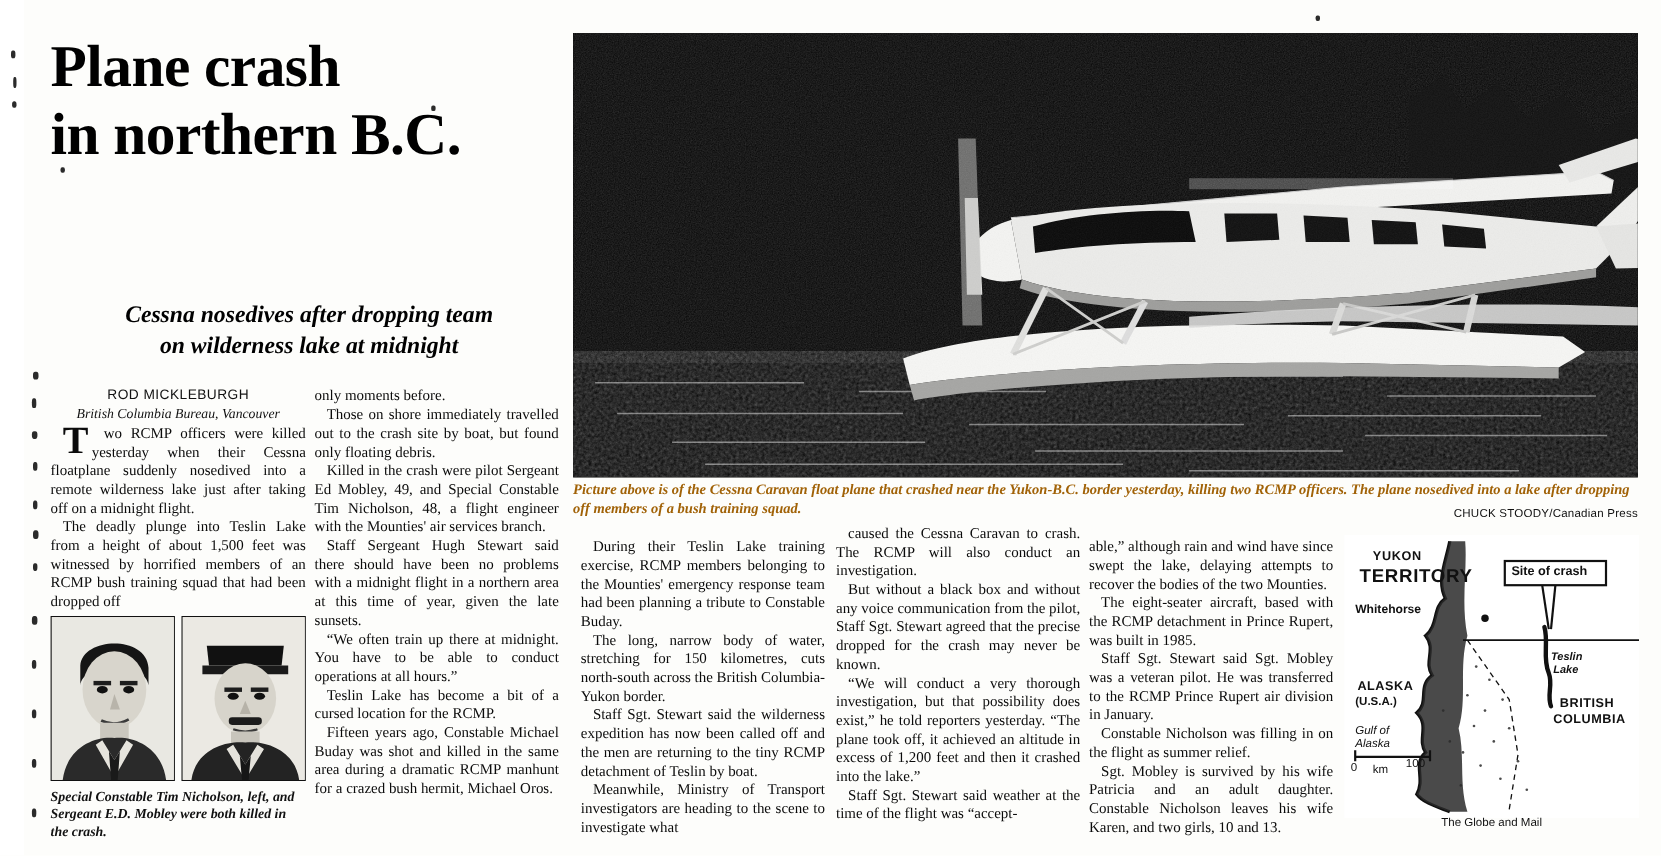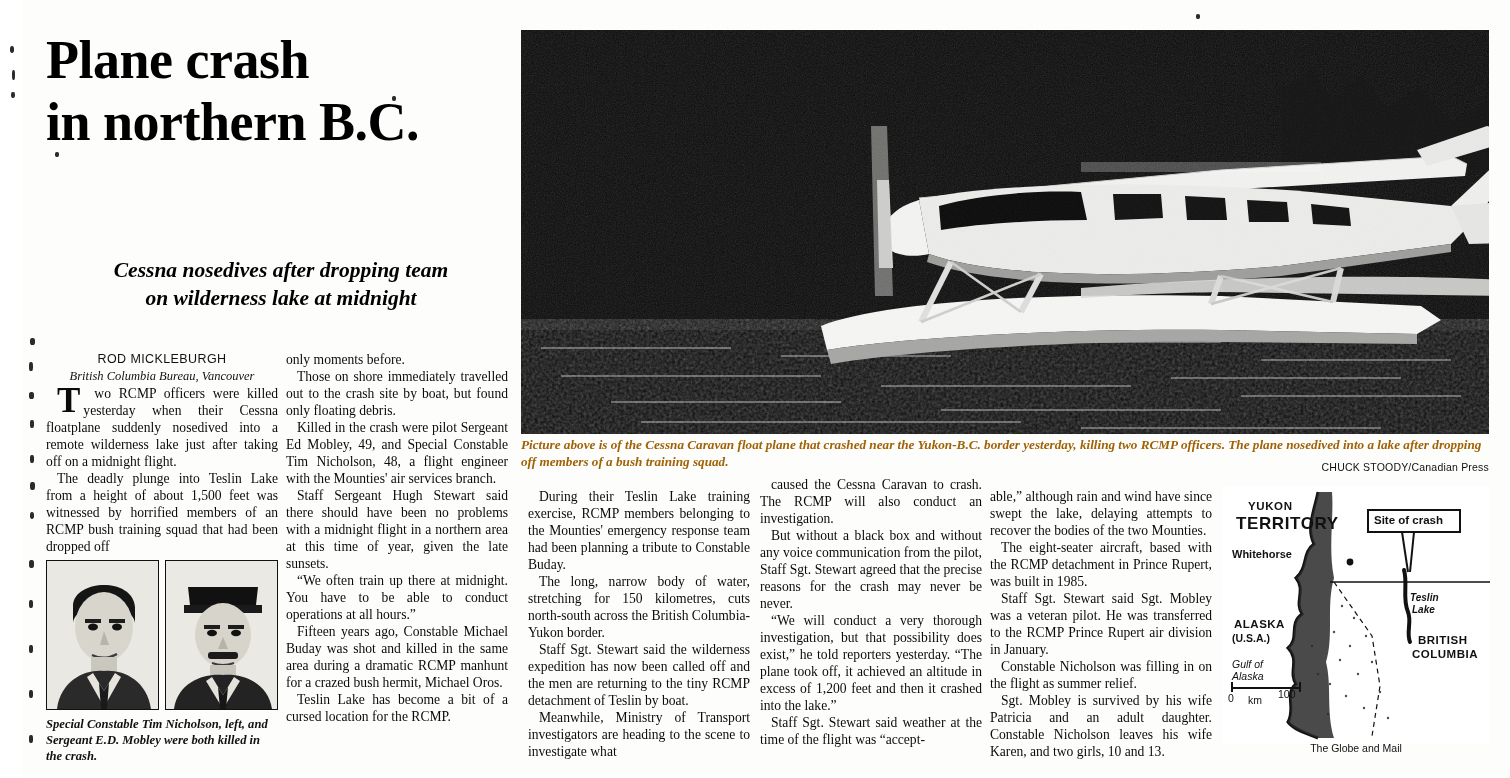--- a/index.html
+++ b/index.html
@@ -42,21 +42,21 @@
     font-size: 54px;
     line-height: 1.14;
     letter-spacing: -0.5px;
     color: #000;
   }
   .headline div { white-space: nowrap; }
 
   .deck {
     position: absolute;
     left: 46px;
-    top: 256px;
+    top: 272px;
     width: 470px;
     text-align: center;
     font-family: "Liberation Serif", serif;
     font-style: italic;
     font-weight: bold;
     font-size: 21.5px;
     line-height: 1.32;
     color: #000;
   }
 
@@ -249,34 +249,34 @@
     </p>
     <p>The deadly plunge into Teslin Lake from a height of about 1,500 feet was witnessed by horrified members of an RCMP bush training squad that had been dropped off</p>
   </div>
 
   <div class="col" id="col2">
     <p class="noindent">only moments before.</p>
     <p>Those on shore immediately travelled out to the crash site by boat, but found only floating debris.</p>
     <p>Killed in the crash were pilot Sergeant Ed Mobley, 49, and Special Constable Tim Nicholson, 48, a flight engineer with the Mounties' air services branch.</p>
     <p>Staff Sergeant Hugh Stewart said there should have been no problems with a midnight flight in a northern area at this time of year, given the late sunsets.</p>
     <p>“We often train up there at midnight. You have to be able to conduct operations at all hours.”</p>
+    <p>Teslin Lake has become a bit of a cursed location for the RCMP.</p>
     <p>Fifteen years ago, Constable Michael Buday was shot and killed in the same area during a dramatic RCMP manhunt for a crazed bush hermit, Michael Oros.</p>
-    <p>Teslin Lake has become a bit of a cursed location for the RCMP.</p>
   </div>
 
   <div class="col" id="col3">
     <p>During their Teslin Lake training exercise, RCMP members belonging to the Mounties' emergency response team had been planning a tribute to Constable Buday.</p>
     <p>The long, narrow body of water, stretching for 150 kilometres, cuts north-south across the British Columbia-Yukon border.</p>
     <p>Staff Sgt. Stewart said the wilderness expedition has now been called off and the men are returning to the tiny RCMP detachment of Teslin by boat.</p>
     <p>Meanwhile, Ministry of Transport investigators are heading to the scene to investigate what</p>
   </div>
 
   <div class="col" id="col4">
     <p>caused the Cessna Caravan to crash. The RCMP will also conduct an investigation.</p>
-    <p>But without a black box and without any voice communication from the pilot, Staff Sgt. Stewart agreed that the precise reasons for the crash may never be never.</p>
+    <p>But without a black box and without any voice communication from the pilot, Staff Sgt. Stewart agreed that the precise dropped for the crash may never be known.</p>
     <p>“We will conduct a very thorough investigation, but that possibility does exist,” he told reporters yesterday. “The plane took off, it achieved an altitude in excess of 1,200 feet and then it crashed into the lake.”</p>
     <p>Staff Sgt. Stewart said weather at the time of the flight was “accept-</p>
   </div>
 
   <div class="col" id="col5">
     <p class="noindent">able,” although rain and wind have since swept the lake, delaying attempts to recover the bodies of the two Mounties.</p>
     <p>The eight-seater aircraft, based with the RCMP detachment in Prince Rupert, was built in 1985.</p>
     <p>Staff Sgt. Stewart said Sgt. Mobley was a veteran pilot. He was transferred to the RCMP Prince Rupert air division in January.</p>
     <p>Constable Nicholson was filling in on the flight as summer relief.</p>
     <p>Sgt. Mobley is survived by his wife Patricia and an adult daughter. Constable Nicholson leaves his wife Karen, and two girls, 10 and 13.</p>

